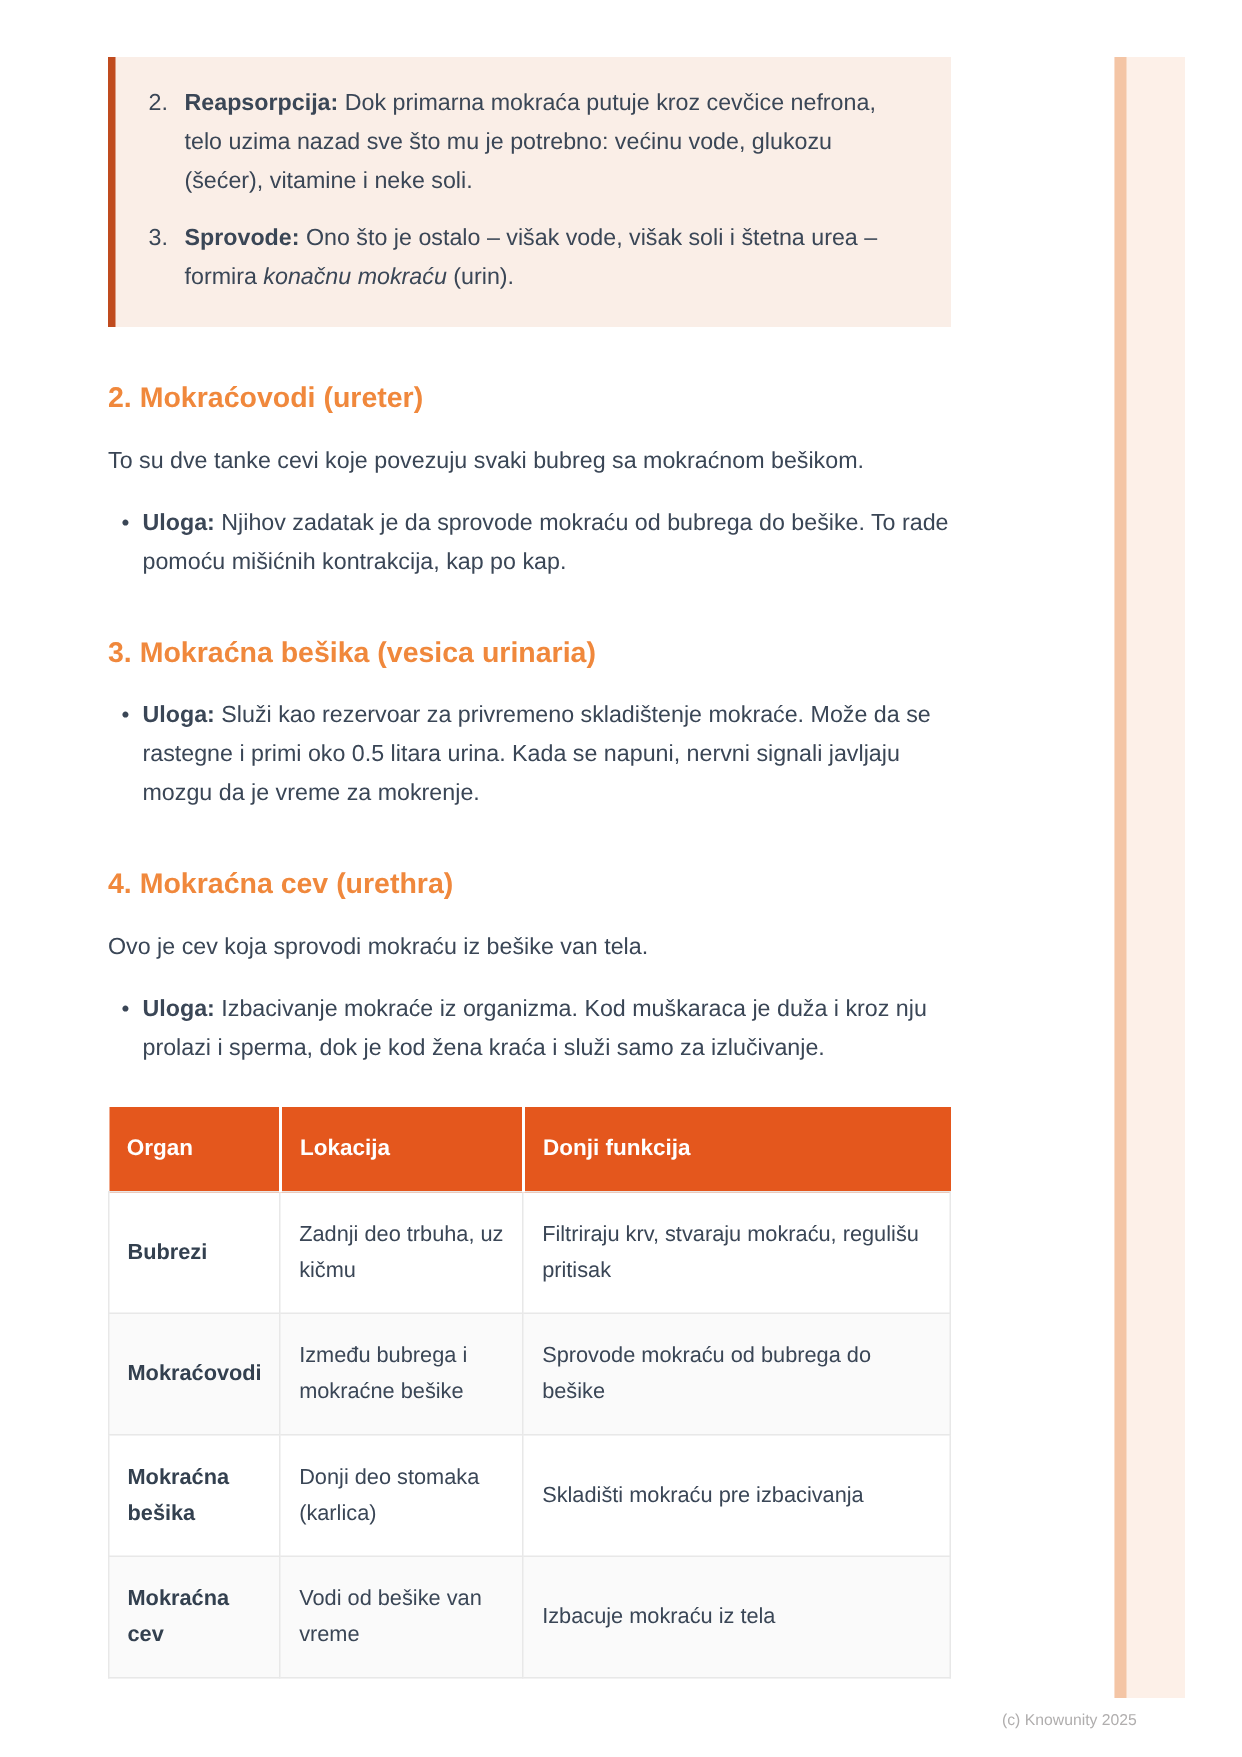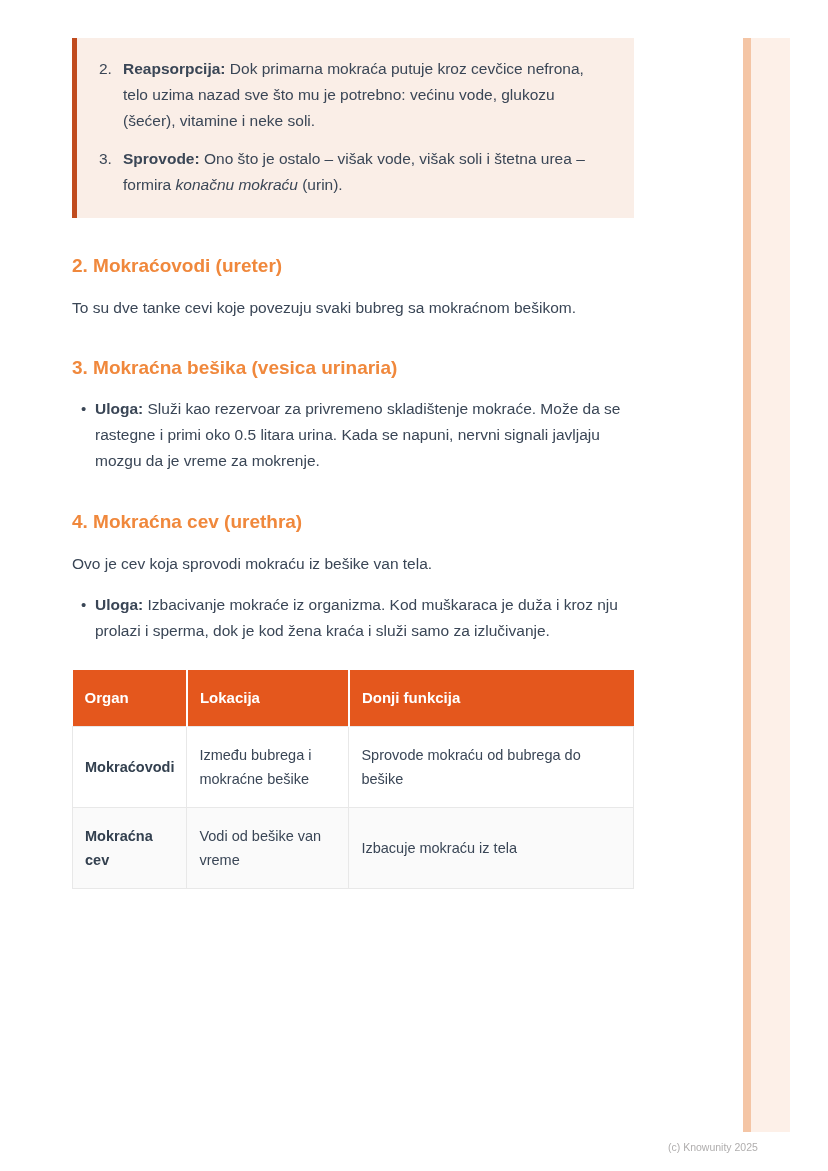--- a/index.html
+++ b/index.html
@@ -126,20 +126,23 @@
       <p><strong>Reapsorpcija:</strong> <span>Dok primarna mokraća putuje kroz cevčice nefrona, telo uzima nazad sve što mu je potrebno: većinu vode, glukozu (šećer), vitamine i neke soli.</span></p>
     </div>
     <div class="ol-item">
       <span class="num">3.</span>
       <p><strong>Sprovode:</strong> <span>Ono što je ostalo – višak vode, višak soli i štetna urea – formira </span><em>konačnu mokraću</em><span> (urin).</span></p>
     </div>
   </div>
 
   <h2 class="section-heading">2. Mokraćovodi (ureter)</h2>
   <p class="intro">To su dve tanke cevi koje povezuju svaki bubreg sa mokraćnom bešikom.</p>
+  <ul class="bullets">
+    <li><strong>Uloga:</strong> <span>Njihov zadatak je da sprovode mokraću od bubrega do bešike. To rade pomoću mišićnih kontrakcija, kap po kap.</span></li>
+  </ul>
 
   <h2 class="section-heading">3. Mokraćna bešika (vesica urinaria)</h2>
   <ul class="bullets">
     <li><strong>Uloga:</strong> <span>Služi kao rezervoar za privremeno skladištenje mokraće. Može da se rastegne i primi oko 0.5 litara urina. Kada se napuni, nervni signali javljaju mozgu da je vreme za mokrenje.</span></li>
   </ul>
 
   <h2 class="section-heading">4. Mokraćna cev (urethra)</h2>
   <p class="intro">Ovo je cev koja sprovodi mokraću iz bešike van tela.</p>
   <ul class="bullets">
     <li><strong>Uloga:</strong> <span>Izbacivanje mokraće iz organizma. Kod muškaraca je duža i kroz nju prolazi i sperma, dok je kod žena kraća i služi samo za izlučivanje.</span></li>
@@ -148,23 +151,33 @@
   <table class="organ-table">
     <thead>
       <tr>
         <th>Organ</th>
         <th>Lokacija</th>
         <th>Donji funkcija</th>
       </tr>
     </thead>
     <tbody>
       <tr>
+        <td class="organ-col">Bubrezi</td>
+        <td class="loc-col">Zadnji deo trbuha, uz kičmu</td>
+        <td>Filtriraju krv, stvaraju mokraću, regulišu pritisak</td>
+      </tr>
+      <tr>
         <td class="organ-col">Mokraćovodi</td>
         <td class="loc-col">Između bubrega i mokraćne bešike</td>
         <td>Sprovode mokraću od bubrega do bešike</td>
+      </tr>
+      <tr>
+        <td class="organ-col">Mokraćna bešika</td>
+        <td class="loc-col">Donji deo stomaka (karlica)</td>
+        <td>Skladišti mokraću pre izbacivanja</td>
       </tr>
       <tr>
         <td class="organ-col">Mokraćna cev</td>
         <td class="loc-col">Vodi od bešike van vreme</td>
         <td>Izbacuje mokraću iz tela</td>
       </tr>
     </tbody>
   </table>
 
 </div>

